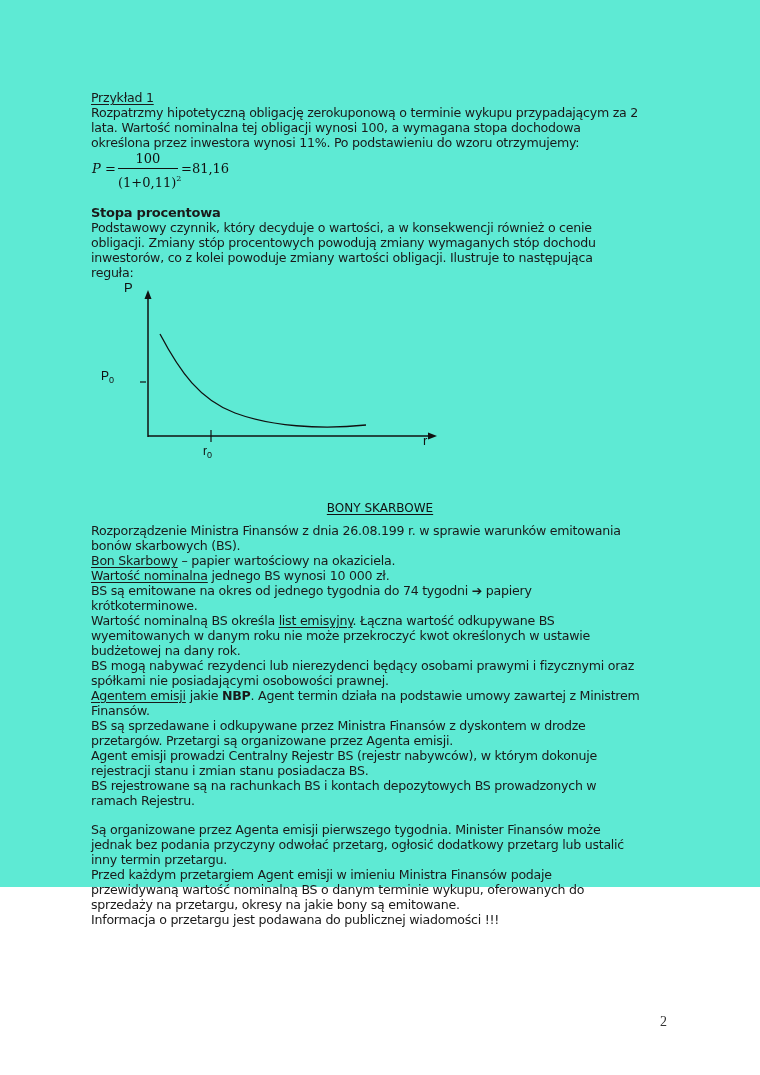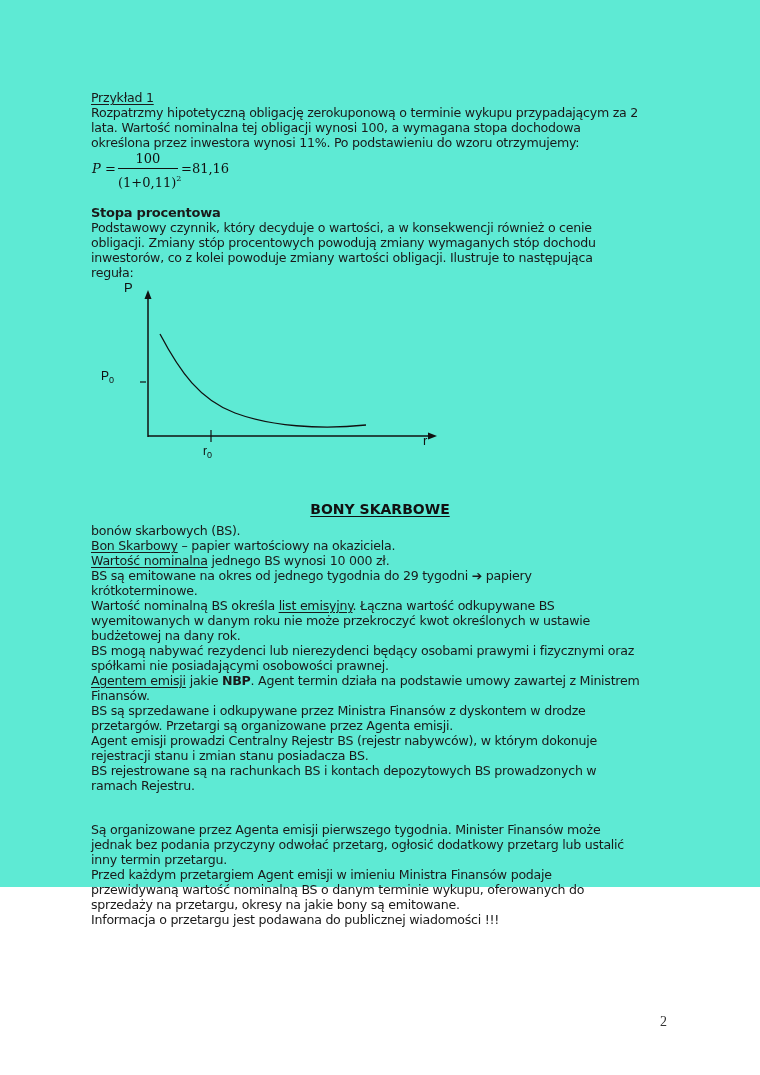--- a/index.html
+++ b/index.html
@@ -9,21 +9,21 @@
     position: absolute; left: 91px; width: 578px;
     font-family: "DejaVu Sans", sans-serif; font-size: 12.6px; line-height: 15px;
     color: #1a1a1a; letter-spacing: -0.25px;
   }
   .j { text-align: justify; text-align-last: left; }
   .u { text-decoration: underline; text-underline-offset: 2px; }
   .b { font-weight: bold; }
   .line { display: block; }
   .heading { font-weight: bold; font-size: 13px; }
   .title { position: absolute; left: 91px; width: 578px; top: 501px; text-align: center;
-           font-family: "DejaVu Sans", sans-serif; font-weight: bold; font-size: 14px;
+           font-family: "DejaVu Sans", sans-serif; font-weight: normal; font-size: 12px;
            text-decoration: underline; text-underline-offset: 2px; color: #111; }
   .formula { position: absolute; left: 92px; top: 151px; font-family: "DejaVu Serif", serif;
              font-size: 13px; color: #111; height: 40px; }
   .formula .lhs { position: absolute; left: 0; top: 10px; font-style: italic; }
   .formula .eq1 { position: absolute; left: 13px; top: 10px; }
   .formula .frac { position: absolute; left: 26px; top: 0; width: 60px; text-align: center; }
   .formula .num { display: block; height: 16px; line-height: 16px; }
   .formula .bar { display: block; border-top: 1px solid #111; margin: 1px 0 2px 0; }
   .formula .den { display: block; line-height: 16px; }
   .formula .den sup { font-size: 8px; vertical-align: 6px; }
@@ -79,24 +79,25 @@
       <path id="curve" d="M160,334 C180,372 200,400 235,413 C270,426 320,430 366,425" fill="none" stroke="#111" stroke-width="1.3"></path>
     </svg>
     <span class="chart-label" style="left:34px; top:2px; font-size:13px;">P</span>
     <span class="chart-label" style="left:11px; top:91px;">P<sub style="font-size:9px;">0</sub></span>
     <span class="chart-label" style="left:113px; top:166px;">r<sub style="font-size:9px;">0</sub></span>
     <span class="chart-label" style="left:333px; top:155px; font-size:13px;">r</span>
   </div>
 
   <div class="title">BONY SKARBOWE</div>
   <div class="text" id="tb" style="top:523px;">
+      <span class="line j"><span class="">Rozporządzenie Ministra Finansów z dnia 26.08.199 r. w sprawie warunków emitowania</span></span>
       <span class="line"><span class="">bonów skarbowych (BS).</span></span>
       <span class="line"><span class="u">Bon Skarbowy</span><span class=""> – papier wartościowy na okaziciela.</span></span>
       <span class="line"><span class="u">Wartość nominalna</span><span class=""> jednego BS wynosi 10 000 zł.</span></span>
-      <span class="line j"><span class="">BS są emitowane na okres od jednego tygodnia do 29 tygodni </span><span class="arrow-glyph">➔</span><span class=""> papiery</span></span>
+      <span class="line j"><span class="">BS są emitowane na okres od jednego tygodnia do 74 tygodni </span><span class="arrow-glyph">➔</span><span class=""> papiery</span></span>
       <span class="line"><span class="">krótkoterminowe.</span></span>
       <span class="line j"><span class="">Wartość nominalną BS określa </span><span class="u">list emisyjny</span><span class="">. Łączna wartość odkupywane BS</span></span>
       <span class="line j"><span class="">wyemitowanych w danym roku nie może przekroczyć kwot określonych w ustawie</span></span>
       <span class="line"><span class="">budżetowej na dany rok.</span></span>
       <span class="line j"><span class="">BS mogą nabywać rezydenci lub nierezydenci będący osobami prawymi i fizycznymi oraz</span></span>
       <span class="line"><span class="">spółkami nie posiadającymi osobowości prawnej.</span></span>
       <span class="line j"><span class="u">Agentem emisji</span><span class=""> jakie </span><span class="b">NBP</span><span class="">. Agent termin działa na podstawie umowy zawartej z Ministrem</span></span>
       <span class="line"><span class="">Finansów.</span></span>
       <span class="line j"><span class="">BS są sprzedawane i odkupywane przez Ministra Finansów z dyskontem w drodze</span></span>
       <span class="line"><span class="">przetargów. Przetargi są organizowane przez Agenta emisji.</span></span>

